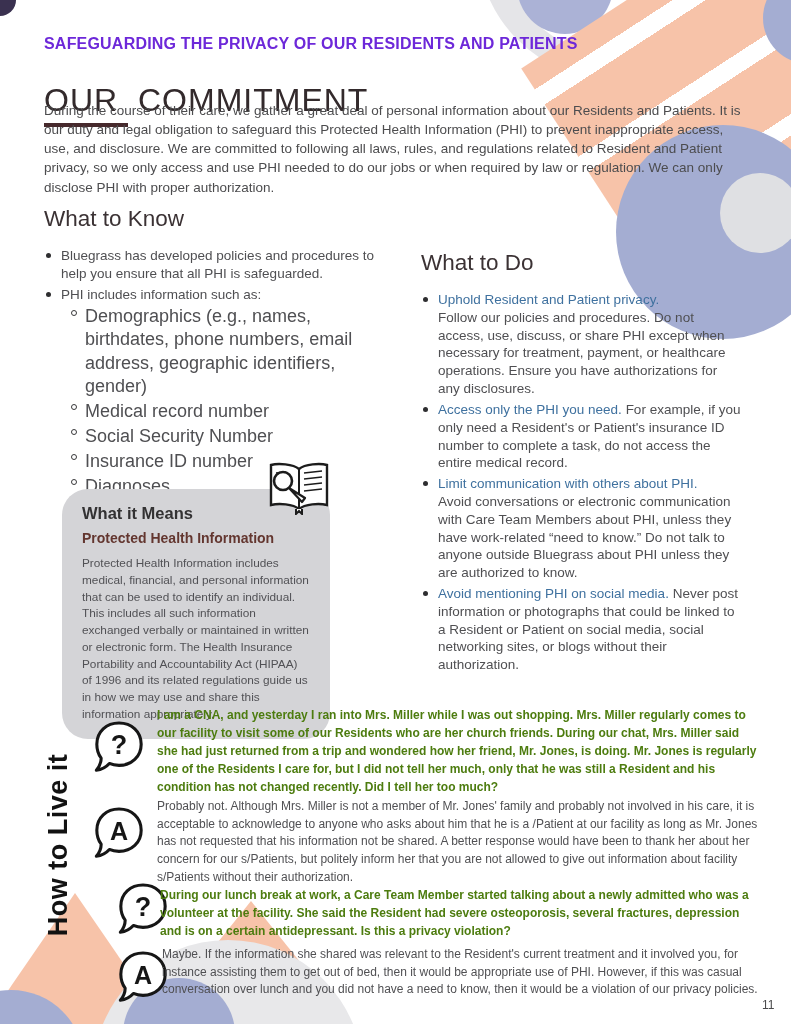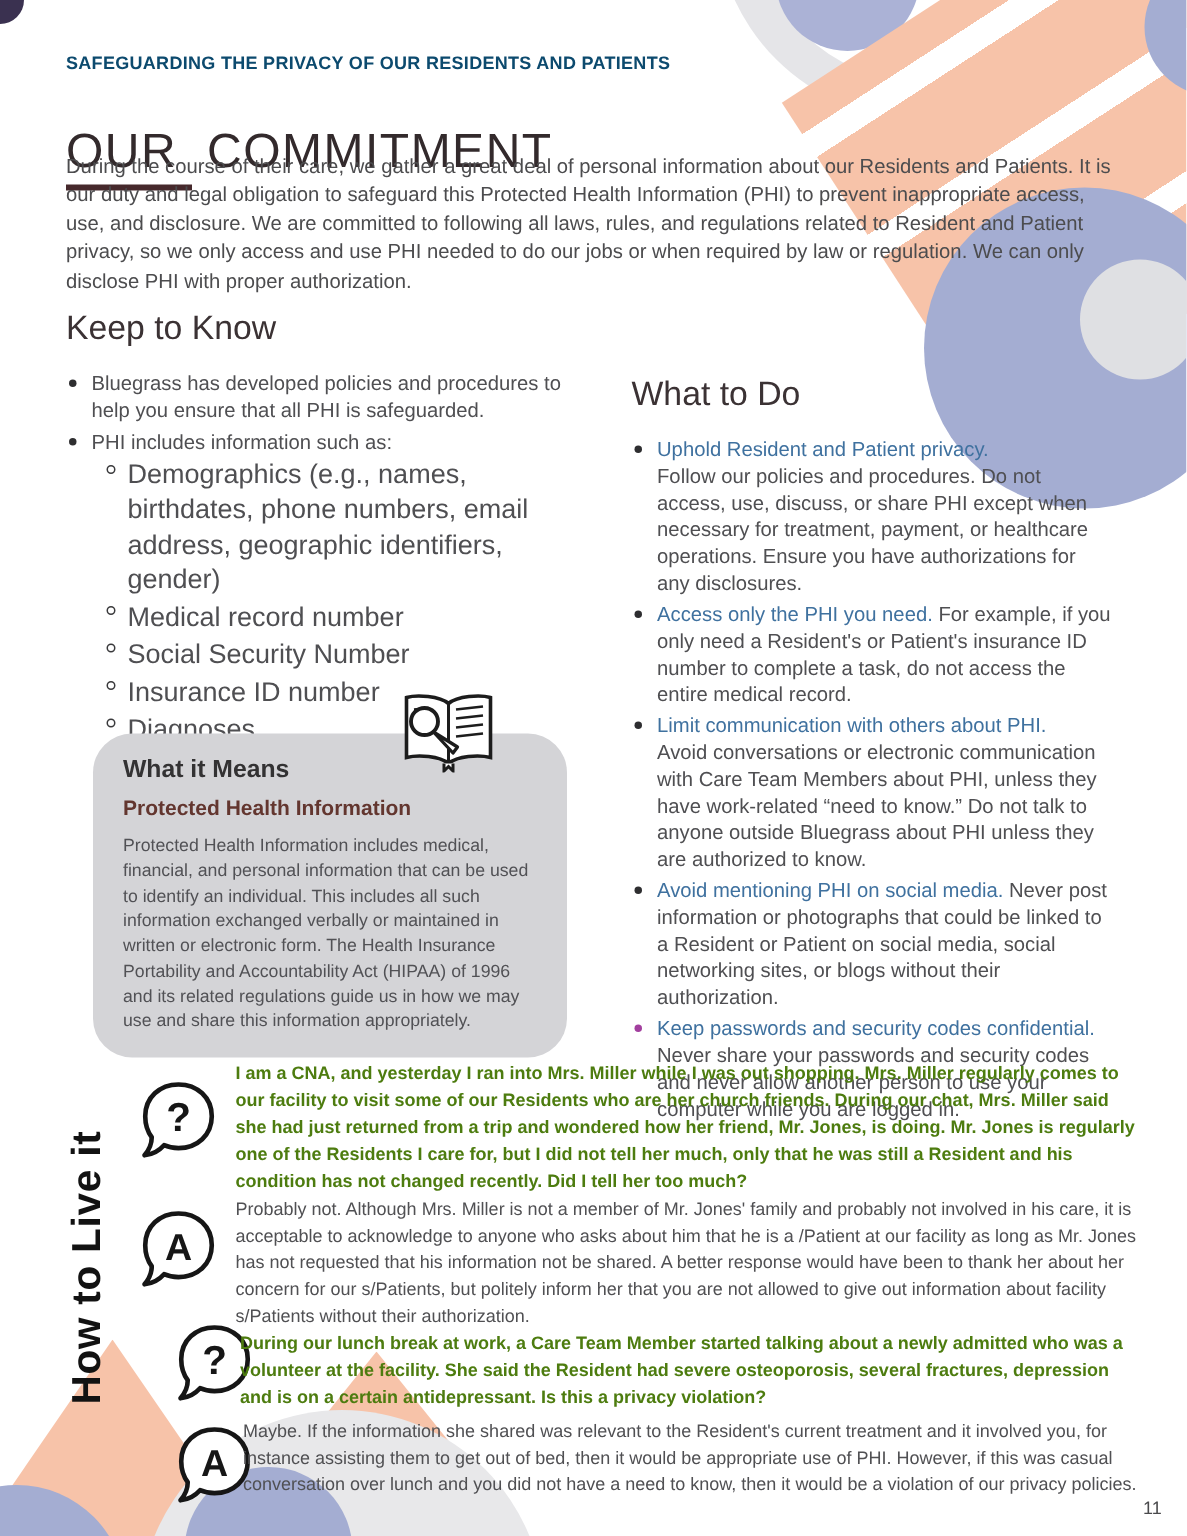--- a/index.html
+++ b/index.html
@@ -22,40 +22,40 @@
      clip-path:polygon(50% 0,100% 100%,0 100%);}
   .d-tri1{left:-15px;top:893px;width:180px;height:131px;}
   .d-tri2{left:152px;top:901px;width:198px;height:123px;}
   .d-gray-bot{left:93px;top:940px;width:270px;height:270px;background:#E8E8EA;}
   .d-lav-bot{left:123px;top:978px;width:112px;height:112px;background:#A4ADD2;}
   .d-lav-left{left:-62px;top:990px;width:146px;height:146px;background:#A4ADD2;}
 
   .content{position:absolute;inset:0;z-index:2;}
   .abs{position:absolute;}
 
-  .eyebrow{left:44px;top:35px;font-size:12px;font-weight:700;color:#0c4a6e;letter-spacing:.2px;}
+  .eyebrow{left:44px;top:35px;font-size:16px;font-weight:700;color:#6d28d9;letter-spacing:.2px;}
   .title{left:44px;top:54px;font-size:32px;font-weight:400;color:#332A2C;letter-spacing:1px;margin-top:28px;}
   .title .our{border-bottom:4px solid #46292C;padding-bottom:5px;padding-right:10px;}
   .intro{left:44px;top:101px;width:708px;font-size:13.5px;line-height:1.42;color:#4C4C4E;}
 
   .col-h{font-size:22.5px;font-weight:400;color:#3B3234;margin:0 0 15px 0;}
   .know{left:44px;top:206px;width:340px;}
   .todo{left:421px;top:206px;width:320px;margin-top:44px;}
   ul.blist{list-style:none;margin:0;padding:0;font-size:13.5px;line-height:1.32;color:#4F4F52;}
   ul.blist>li{position:relative;padding-left:17px;margin-bottom:3px;}
   ul.blist>li .dot{position:absolute;left:2px;top:6px;width:5px;height:5px;border-radius:50%;background:#2e2e30;}
   ul.blist>li .dot.magenta{background:#A23F9E;}
   ul.sublist{list-style:none;margin:2px 0 0 8px;padding:0;font-size:18px;line-height:1.28;color:#4F4F52;}
   ul.sublist>li{position:relative;padding-left:16px;margin-bottom:2px;}
   ul.sublist>li .ring{position:absolute;left:2px;top:4.5px;width:4px;height:4px;border-radius:50%;
       border:1.5px solid #3a3a3c;background:#fff;}
   .lead{color:#3F719F;}
   .lead.block{display:block;}
 
-  .means-box{left:62px;top:489px;width:316px;background:#D4D4D7;border-radius:26px;
+  .means-box{left:62px;top:489px;width:268px;background:#D4D4D7;border-radius:26px;
      padding:15px 20px 16px 20px;box-sizing:border-box;}
   .means-h{font-size:16.5px;font-weight:600;color:#333233;margin:0 0 7px 0;}
   .means-sub{font-size:14px;font-weight:700;color:#63362F;margin:0 0 9px 0;}
   .means-body{font-size:11.8px;line-height:1.42;color:#515155;margin:0;}
   .book-icon{left:266px;top:461px;width:66px;height:54px;}
 
   .live-label{left:58px;top:845px;transform:translate(-50%,-50%) rotate(-90deg);
      white-space:nowrap;font-size:27px;font-weight:800;color:#121212;letter-spacing:.5px;}
   .bubble{width:54px;height:58px;}
   .qtext{font-size:12px;font-weight:700;color:#4d7c0f;line-height:1.5;}
@@ -81,21 +81,21 @@
   <div class="deco d-lav-bot"></div>
   <div class="deco d-lav-left"></div>
 
   <div class="content">
 
     <div class="abs eyebrow">SAFEGUARDING THE PRIVACY OF OUR RESIDENTS AND PATIENTS</div>
     <div class="abs title"><span class="our">OUR</span> <span>COMMITMENT</span></div>
     <div class="abs intro">During the course of their care, we gather a great deal of personal information about our Residents and Patients. It is our duty and legal obligation to safeguard this Protected Health Information (PHI) to prevent inappropriate access, use, and disclosure. We are committed to following all laws, rules, and regulations related to Resident and Patient privacy, so we only access and use PHI needed to do our jobs or when required by law or regulation. We can only disclose PHI with proper authorization.</div>
 
     <div class="abs know">
-      <h2 class="col-h">Keep to Know</h2>
+      <h2 class="col-h">What to Know</h2>
       <ul class="blist">
         <li><span class="dot"></span><span>Bluegrass has developed policies and procedures to help you ensure that all PHI is safeguarded.</span></li>
         <li><span class="dot"></span><span>PHI includes information such as:</span>
           <ul class="sublist">
             <li><span class="ring"></span><span>Demographics (e.g., names, birthdates, phone numbers, email address, geographic identifiers, gender)</span></li>
             <li><span class="ring"></span><span>Medical record number</span></li>
             <li><span class="ring"></span><span>Social Security Number</span></li>
             <li><span class="ring"></span><span>Insurance ID number</span></li>
             <li><span class="ring"></span><span>Diagnoses</span></li>
             <li><span class="ring"></span><span>Medical Test Results</span></li>
@@ -106,21 +106,20 @@
       </ul>
     </div>
 
     <div class="abs todo">
       <h2 class="col-h">What to Do</h2>
       <ul class="blist">
         <li><span class="dot"></span><span class="lead block">Uphold Resident and Patient privacy.</span><span>Follow our policies and procedures. Do not access, use, discuss, or share PHI except when necessary for treatment, payment, or healthcare operations. Ensure you have authorizations for any disclosures.</span></li>
         <li><span class="dot"></span><span class="lead">Access only the PHI you need.</span> <span>For example, if you only need a Resident's or Patient's insurance ID number to complete a task, do not access the entire medical record.</span></li>
         <li><span class="dot"></span><span class="lead block">Limit communication with others about PHI.</span><span>Avoid conversations or electronic communication with Care Team Members about PHI, unless they have work-related “need to know.”  Do not talk to anyone outside Bluegrass about PHI unless they are authorized to know.</span></li>
         <li><span class="dot"></span><span class="lead">Avoid mentioning PHI on social media.</span> <span>Never post information or photographs that could be linked to a Resident or Patient on social media, social networking sites, or blogs without their authorization.</span></li>
-        <li><span class="dot magenta"></span><span class="lead block">Keep passwords and security codes confidential.</span><span>Never share your passwords and security codes and never allow another person to use your computer while you are logged in.</span></li>
       </ul>
     </div>
 
     <div class="abs means-box">
       <h3 class="means-h">What it Means</h3>
       <h4 class="means-sub">Protected Health Information</h4>
       <p class="means-body">Protected Health Information includes medical, financial, and personal information that can be used to identify an individual.  This includes all such information exchanged verbally or maintained in written or electronic form.  The Health Insurance Portability and Accountability Act (HIPAA) of 1996 and its related regulations guide us in how we may use and share this information appropriately.</p>
     </div>
     <svg class="abs book-icon" viewBox="0 0 66 54">
       <path d="M33 8 C27 3 12 2 5 4 L5 44 C13 42 27 43 33 48 C39 43 53 42 61 44 L61 4 C54 2 39 3 33 8 Z" fill="#ffffff" stroke="#1c1c1c" stroke-width="2.4"></path>

